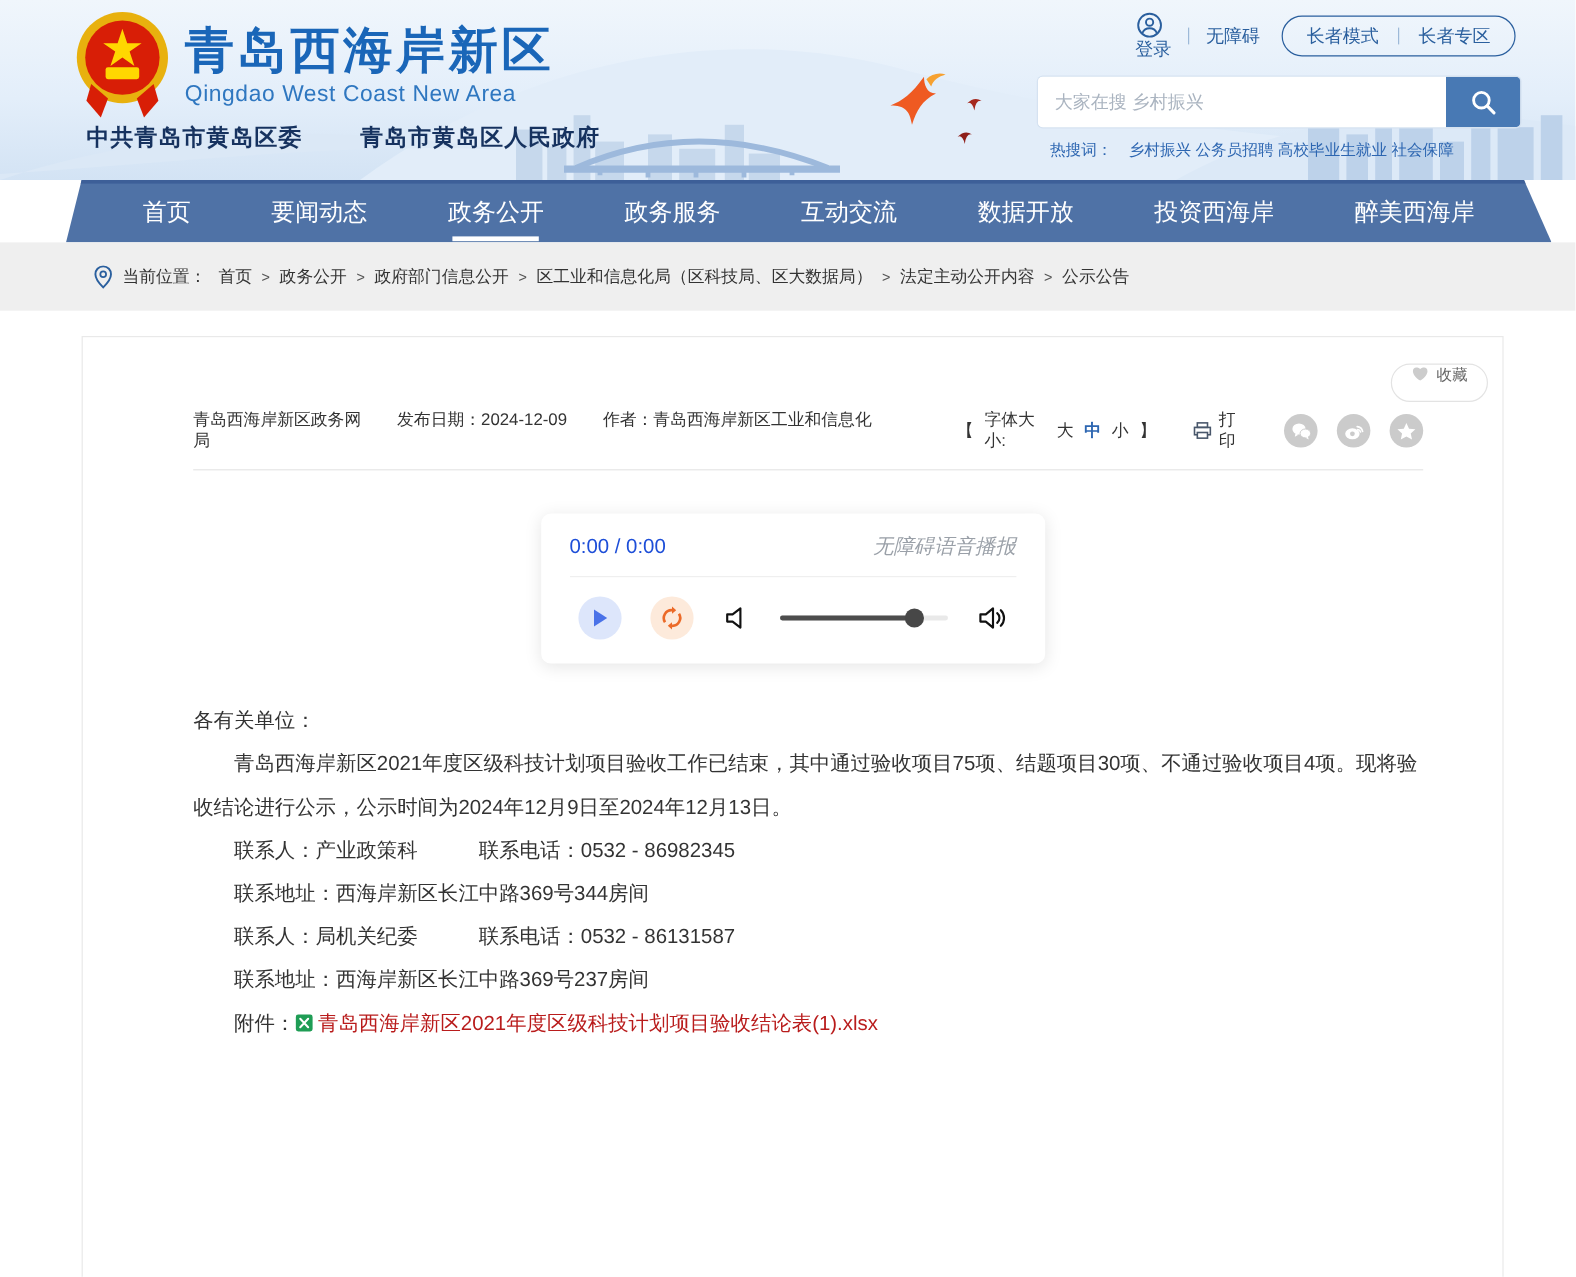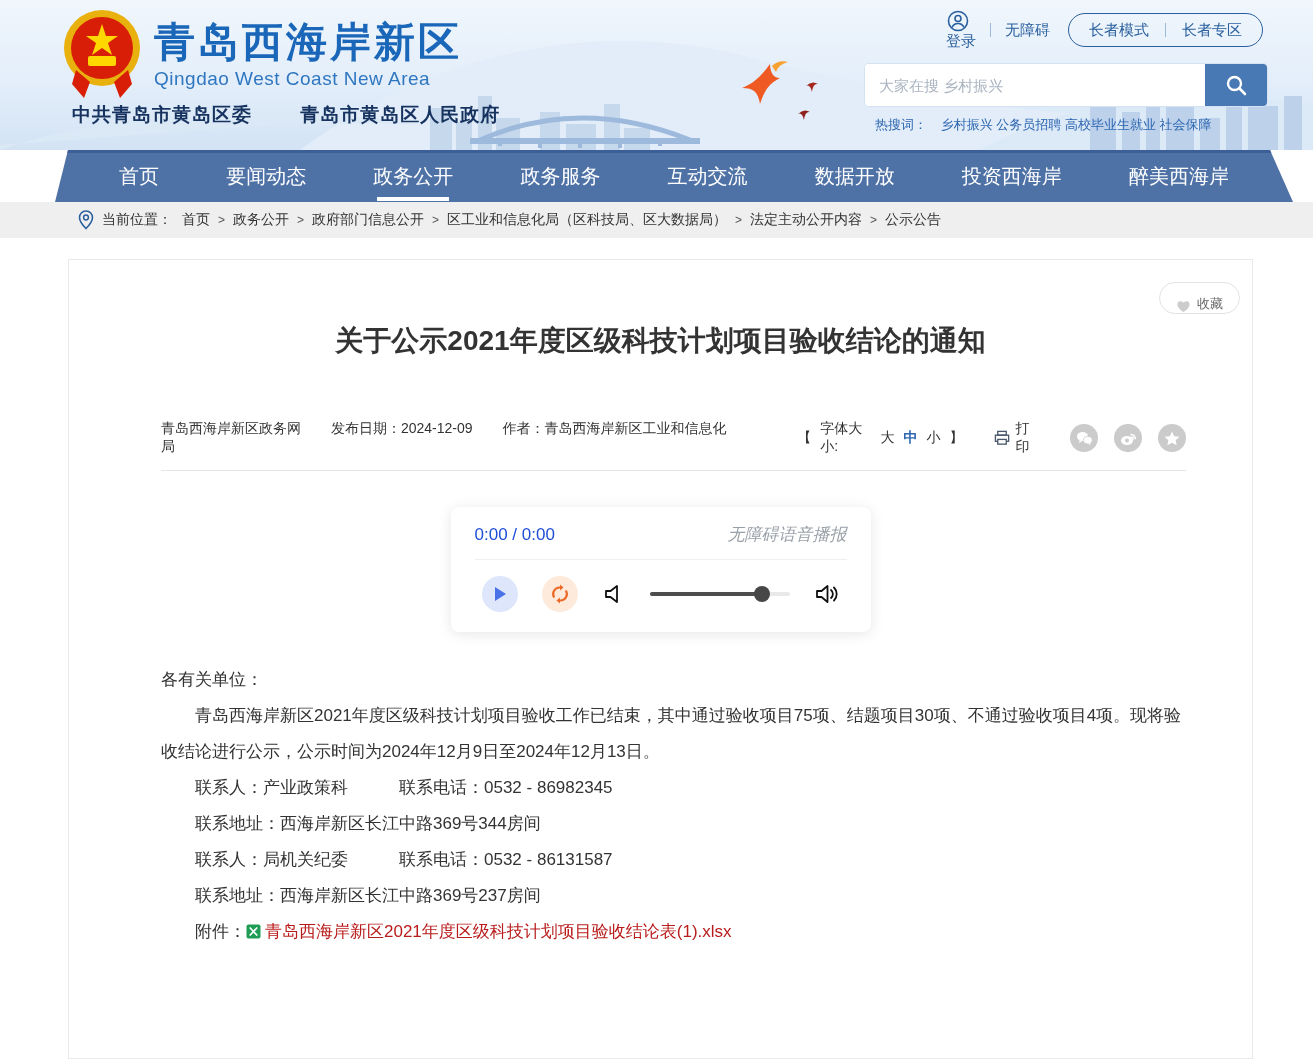--- a/index.html
+++ b/index.html
@@ -43,33 +43,33 @@
   .nav-strip { width: 1313px; height: 52px; background: #fff; }
   .nav-bar { position: relative; margin-left: 55px; width: 1238px; height: 52px; background: #4f72a6;
     clip-path: polygon(13px 0, calc(100% - 23px) 0, 100% 100%, 0 100%); }
   .nav-bar::before { content: ""; position: absolute; top: 0; left: 0; right: 0; height: 3px; background: #3d5f98; }
   .nav-items { display: flex; height: 100%; align-items: center; justify-content: space-between; padding: 0 62px; }
   .nav-item { color: #fff; font-size: 20px; cursor: pointer; position: relative; padding: 4px 2px; }
   .nav-item.active::after { content: ""; position: absolute; left: 50%; transform: translateX(-50%);
     bottom: -7px; width: 72px; height: 4px; background: #fff; }
 
   
-  .breadcrumb { width: 1313px; height: 36px; background: #efefef; display: flex; align-items: center;
+  .breadcrumb { width: 1313px; height: 57px; background: #efefef; display: flex; align-items: center;
     padding-left: 78px; font-size: 14px; color: #333; }
   .breadcrumb .pin { margin-right: 8px; display: flex; }
   .crumb-label { margin-right: 10px; }
   .crumb-link { color: #333; cursor: pointer; }
   .crumb-sep { margin: 0 8px; color: #555; font-size: 12px; }
 
   
   .main { width: 1313px; background: #fff; padding-top: 21px; }
   .card { position: relative; margin-left: 68px; width: 1185px; height: 800px;
     background: #fff; border: 1px solid #e9e9e9; }
   .fav-btn { position: absolute; top: 22px; right: 12px; height: 32px; padding: 0 16px;
-    border: 1px solid #e3e3e3; border-radius: 16px; background: #fff; display: flex; align-items: flex-end;
+    border: 1px solid #e3e3e3; border-radius: 16px; background: #fff; display: flex; align-items: flex-start;
     gap: 6px; color: #666; font-size: 13px; cursor: pointer; font-family: inherit; }
   .article-title { text-align: center; padding-top: 62px; font-size: 28px; font-weight: bold; color: #333; }
 
   .meta-row { display: flex; align-items: center; margin: 60px 66px 0 92px; font-size: 14px; color: #333; gap: 48px; }
   .meta-left span { margin-right: 26px; }
   .meta-right { margin-left: auto; display: flex; align-items: center; }
   .fontsize-ctl { display: flex; align-items: center; gap: 9px; color: #333; }
   .fontsize-ctl .fs-opt { cursor: pointer; }
   .fontsize-ctl .fs-active { color: #2d66b1; font-weight: bold; }
   .print-btn { display: flex; align-items: center; gap: 6px; margin-left: 30px; cursor: pointer; color: #333; }
@@ -245,21 +245,20 @@
 <div class="main">
   <div class="card">
 
     <button class="fav-btn">
       <svg width="15" height="14" viewBox="0 0 16 14">
         <path d="M8 13.5 C-2.5 7 1.5 -1 8 3.2 C14.5 -1 18.5 7 8 13.5 Z" fill="#cccccc"></path>
       </svg>
       <span>收藏</span>
     </button>
 
-    <h1 class="article-title">关于公示2021年度区级科技计划项目验收结论的通知</h1>
 
     <div class="meta-row">
       <div class="meta-left">
         <span>青岛西海岸新区政务网</span>
         <span>发布日期：2024-12-09</span>
         <span>作者：青岛西海岸新区工业和信息化局</span>
       </div>
       <div class="meta-right">
         <div class="fontsize-ctl">
           <span>【</span>

